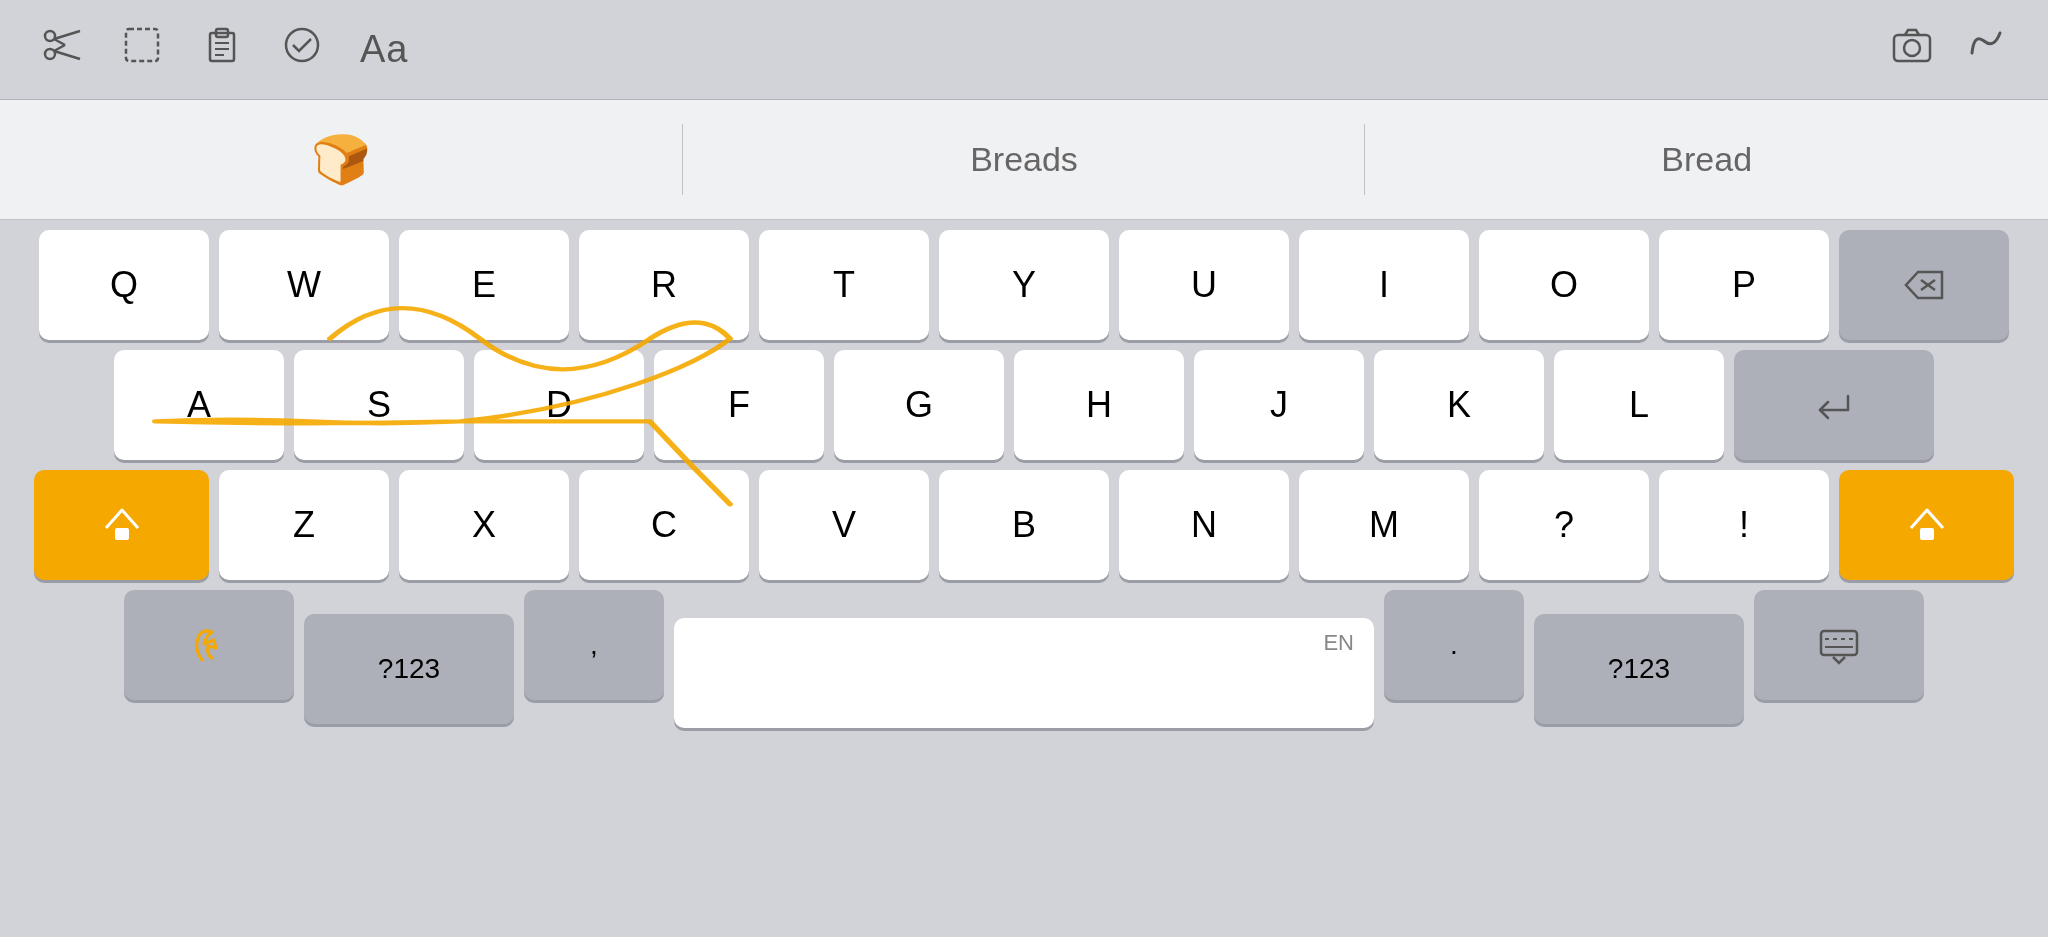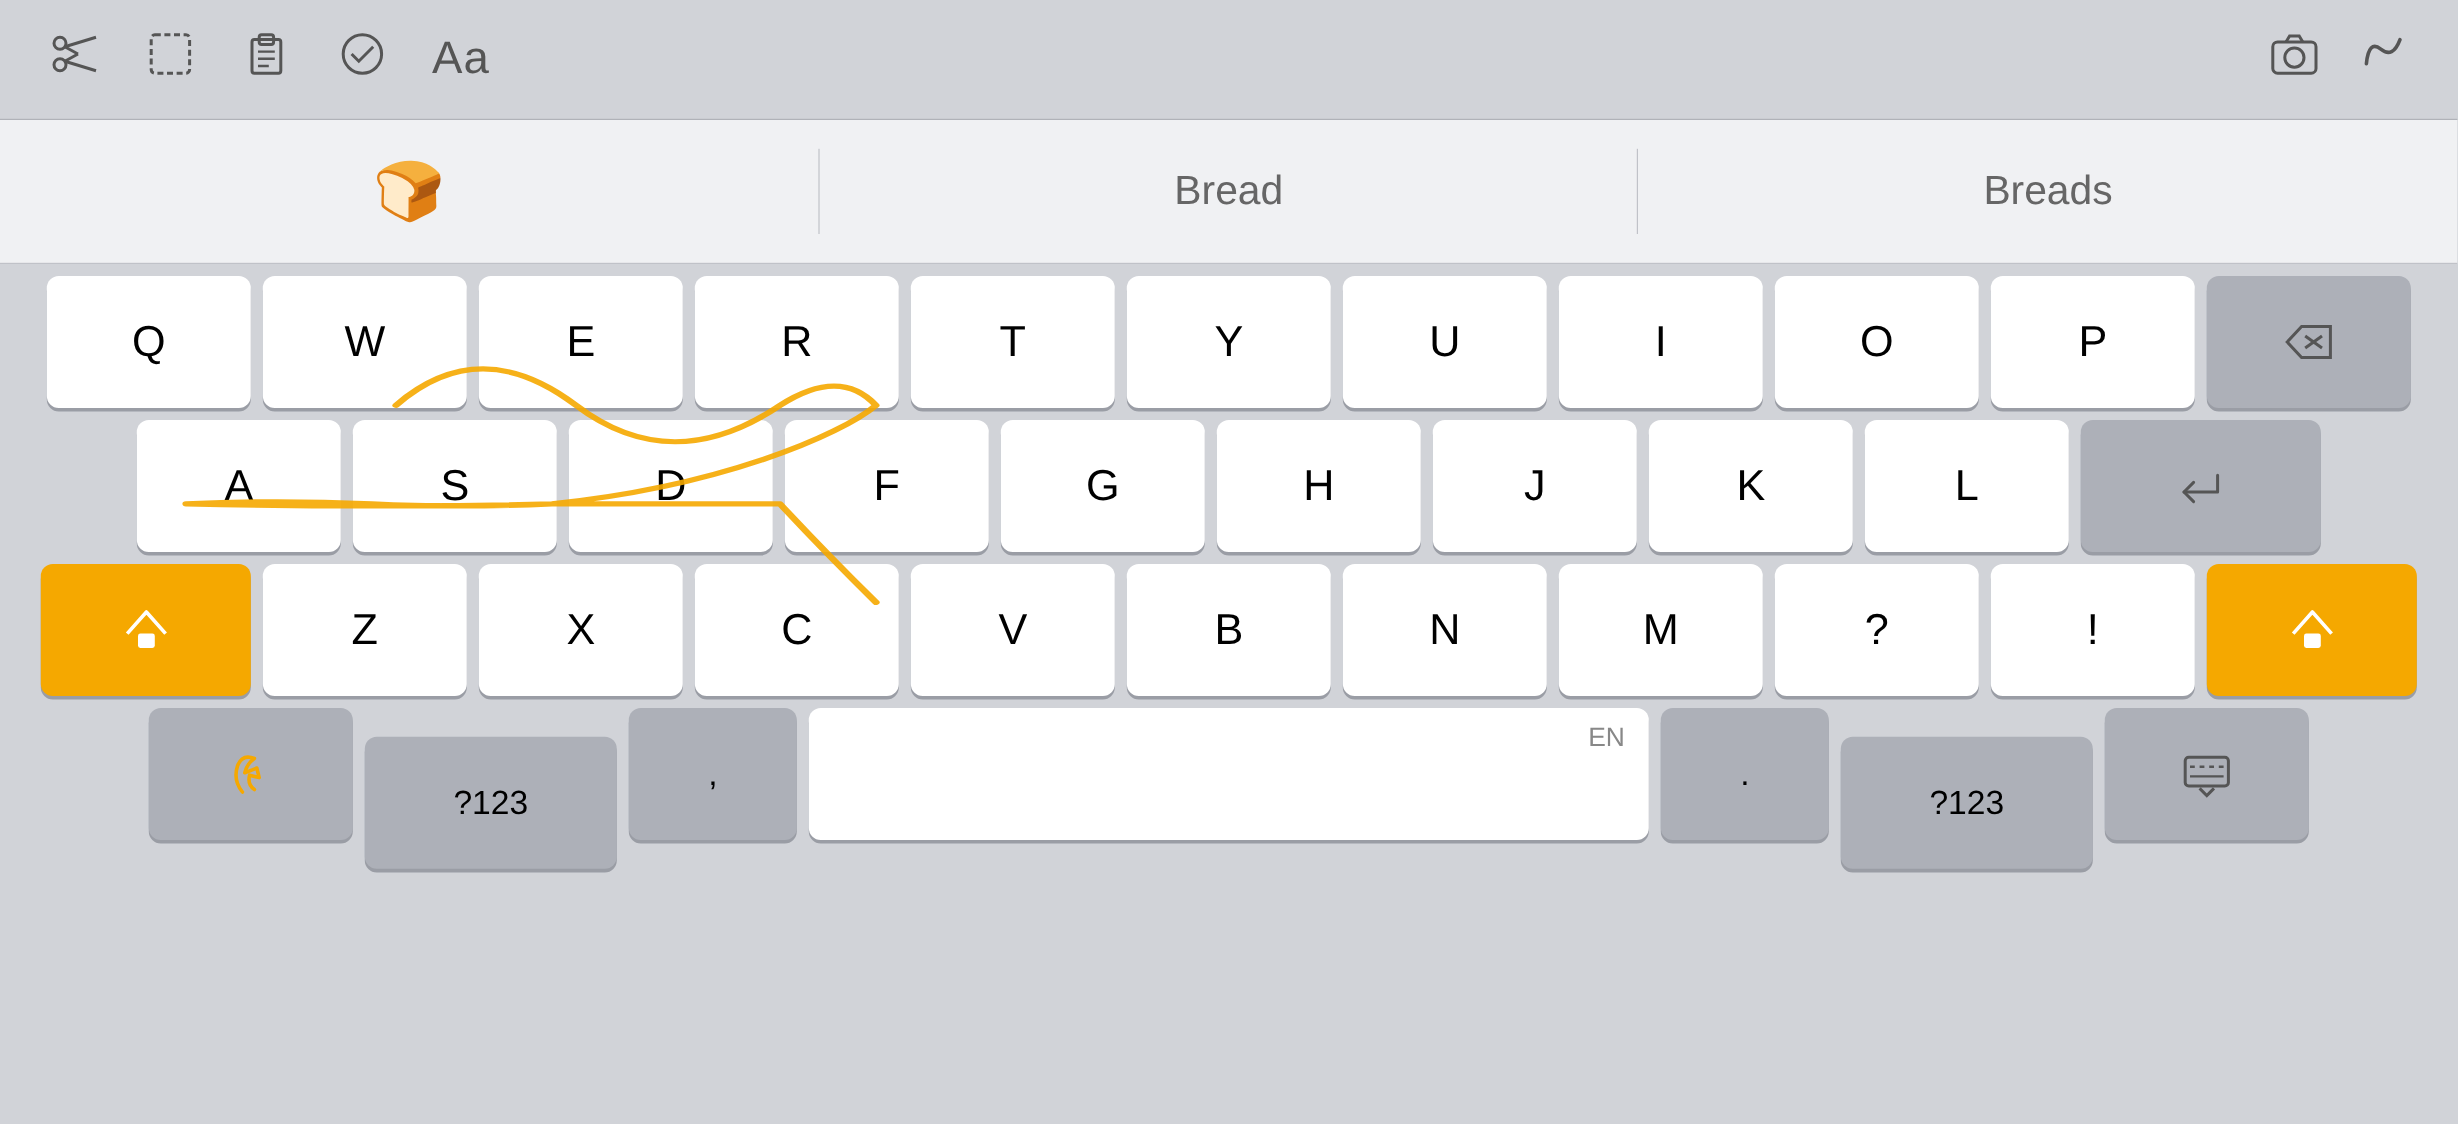--- a/index.html
+++ b/index.html
@@ -136,20 +136,21 @@
       background: #adb0b8;
       max-width: 200px;
       font-size: 28px;
       margin-top: 24px;
     }
 
     .key.space {
       background: white;
       flex: 4;
       max-width: 600px;
+      margin-top: 28px;
     }
 
     .key.swipe {
       background: #adb0b8;
       max-width: 160px;
     }
 
     .key.keyboard-hide {
       background: #adb0b8;
       max-width: 160px;
@@ -236,22 +237,22 @@
     <span class="toolbar-icon">
       <svg viewBox="0 0 44 44">
         <path d="M8 30 Q10 10 20 18 Q30 26 36 10" stroke="#555" stroke-width="3" fill="none" stroke-linecap="round"></path>
       </svg>
     </span>
   </div>
 </div>
 
 <div class="autocomplete-bar">
   <div class="autocomplete-item emoji">🍞</div>
+  <div class="autocomplete-item">Breads</div>
   <div class="autocomplete-item">Bread</div>
-  <div class="autocomplete-item">Breads</div>
 </div>
 
 <div class="keyboard" style="position:relative;">
 
   <div class="key-row row1">
     <div class="key">Q</div>
     <div class="key">W</div>
     <div class="key">E</div>
     <div class="key">R</div>
     <div class="key">T</div>

